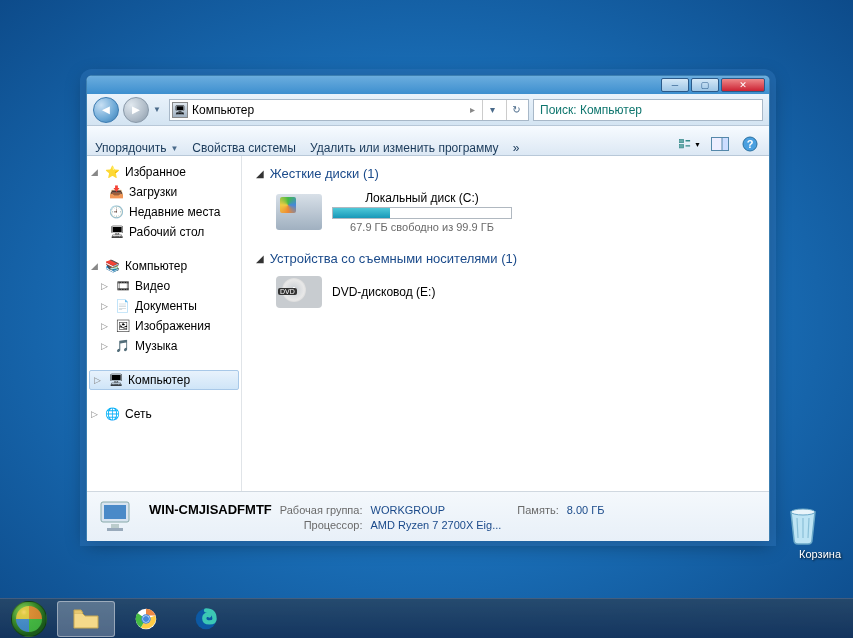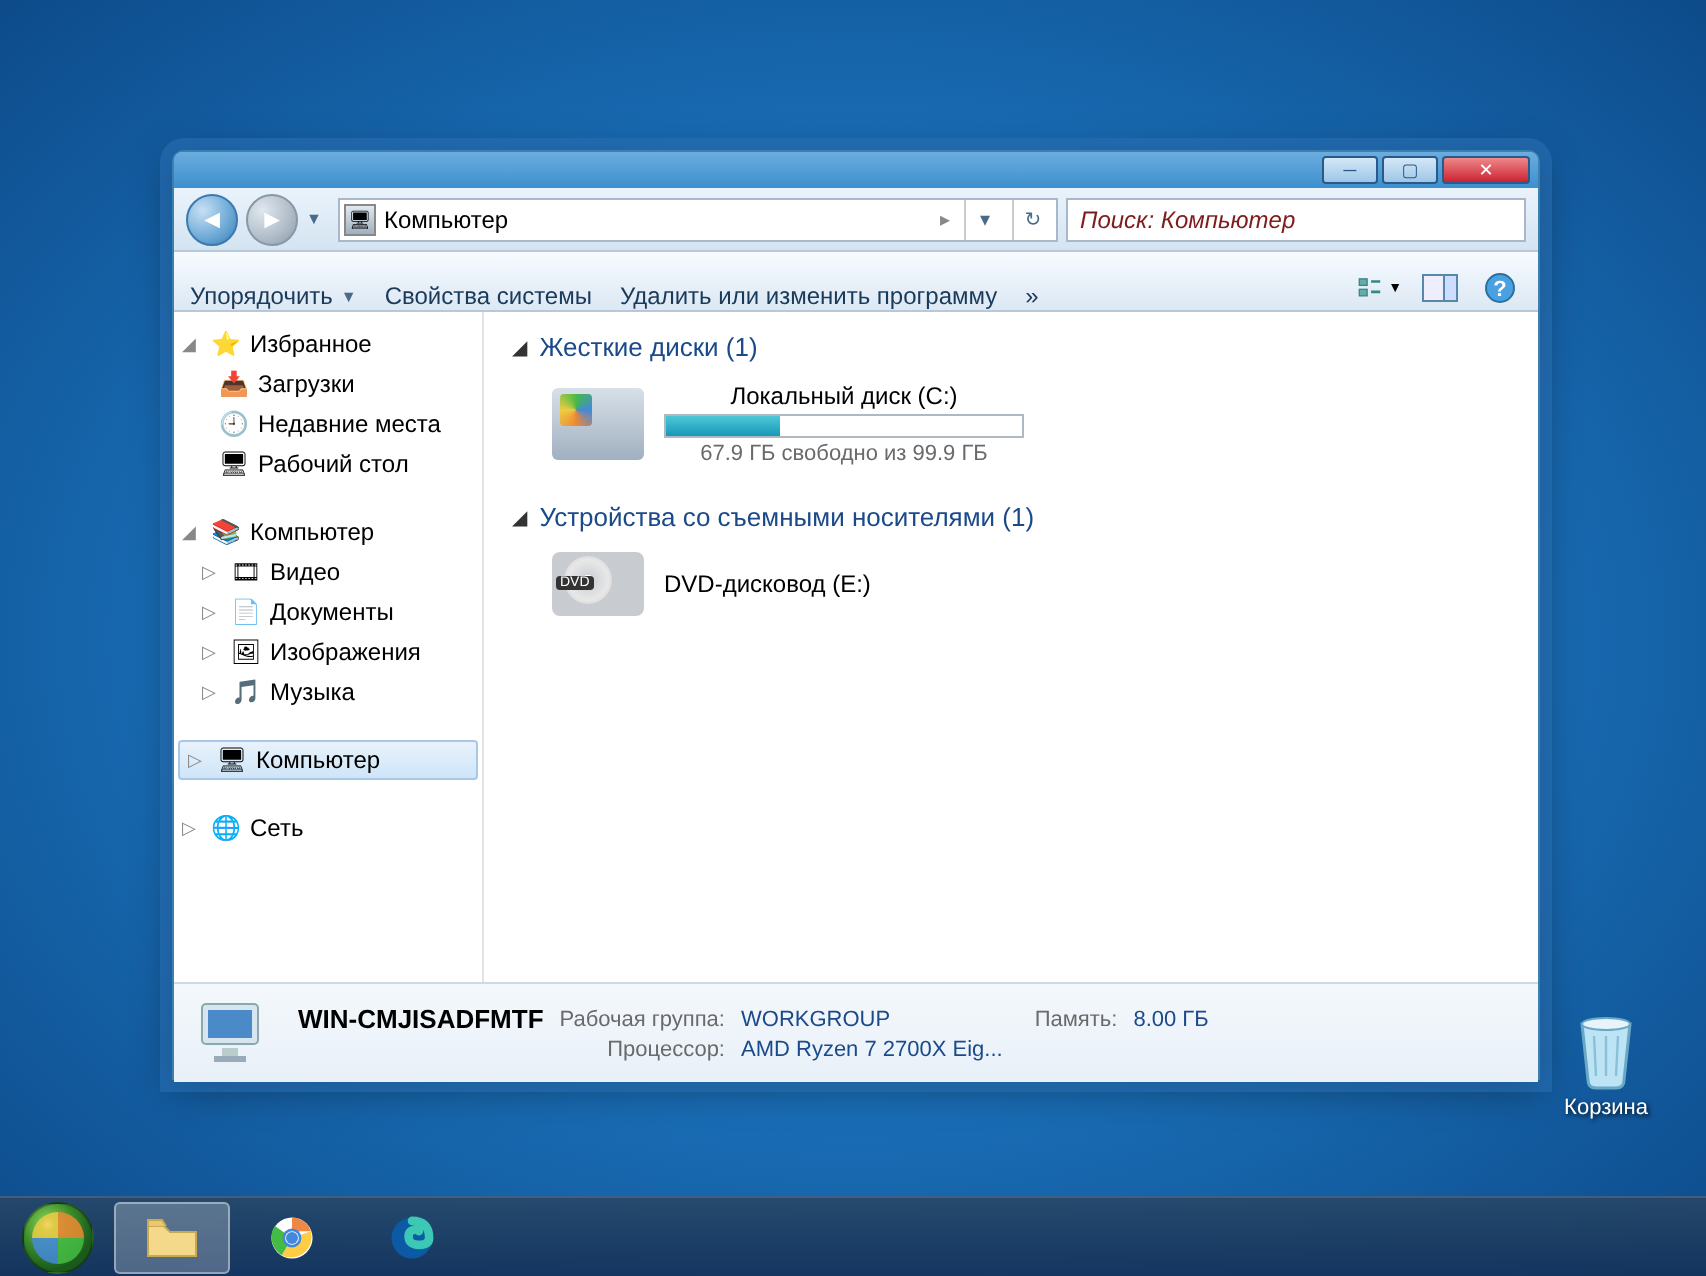--- a/index.html
+++ b/index.html
@@ -1,40 +1,40 @@
 <!DOCTYPE html>
 <html><head>
 <meta charset="utf-8">
 <style>
 * { box-sizing: border-box; margin: 0; padding: 0; font-family: "Segoe UI", Tahoma, sans-serif; }
 body { width: 853px; height: 638px; overflow: hidden; background: radial-gradient(ellipse at center, #4db8e8 0%, #1a6fb8 50%, #0d4b8a 100%); position: relative; }
 
 
-.desktop-icon { position: absolute; width: 76px; text-align: center; color: white; font-size: 11px; cursor: pointer; }
+.desktop-icon { position: absolute; width: 76px; text-align: right; color: white; font-size: 11px; cursor: pointer; }
 .desktop-icon .icon-img { width: 48px; height: 48px; margin: 0 auto 2px; }
 .desktop-icon .label { text-shadow: 1px 1px 2px rgba(0,0,0,0.8); }
 
 
 .window { position: absolute; left: 86px; top: 75px; width: 684px; height: 465px; background: #fff; border: 1px solid #3c7fb1; border-radius: 6px 6px 0 0; box-shadow: 0 0 0 6px rgba(41,113,182,0.55), 0 4px 20px rgba(0,0,0,0.4); }
 .titlebar { height: 18px; background: linear-gradient(#6badde,#3d8fcf); display: flex; justify-content: flex-end; align-items: center; padding: 0 4px; border-radius: 4px 4px 0 0; }
 .win-btns { display: flex; gap: 2px; }
 .win-btn { width: 28px; height: 14px; border: 1px solid #2a5a8a; border-radius: 2px; display: flex; align-items: center; justify-content: center; font-size: 9px; color: #fff; }
 .win-btn.min, .win-btn.max { background: linear-gradient(#d4e8f7,#9ec6e6); color: #2a5a8a; }
 .win-btn.close { background: linear-gradient(#e88,#c23); width: 44px; }
 
 .nav-row { height: 32px; background: linear-gradient(#eaf3fb,#d4e4f2); display: flex; align-items: center; padding: 0 6px; gap: 4px; border-bottom: 1px solid #b8c8d8; }
 .nav-btn { width: 26px; height: 26px; border-radius: 50%; background: radial-gradient(circle at 30% 30%, #c8e0f4, #6ba8d6 60%, #3a7ab0); display: flex; align-items: center; justify-content: center; color: #fff; font-size: 13px; border: 1px solid #3a7ab0; }
 .nav-btn.fwd { background: radial-gradient(circle at 30% 30%, #e0e8ef, #b0bcc8 60%, #8898a8); border-color: #8898a8; }
 .nav-drop { width: 12px; height: 22px; display: flex; align-items: center; font-size: 8px; color: #4a6a8a; }
 .addr-bar { flex: 1; height: 22px; background: #fff; border: 1px solid #a8b8c8; display: flex; align-items: center; padding: 0 2px; gap: 4px; }
 .addr-icon { width: 16px; height: 16px; background: linear-gradient(#e0e8ef,#a0b0c0); border: 1px solid #888; display: flex; align-items: center; justify-content: center; font-size: 9px; }
 .addr-text { font-size: 12px; flex: 1; }
 .addr-sep { color: #888; font-size: 10px; padding: 0 3px; }
 .addr-ctrl { width: 20px; height: 20px; border-left: 1px solid #ccc; display: flex; align-items: center; justify-content: center; font-size: 10px; color: #4a6a8a; }
-.search-box { width: 230px; height: 22px; background: #fff; border: 1px solid #a8b8c8; padding: 0 6px; font-size: 12px; color: #7f1d1d; font-style: italic; display: flex; align-items: center; }
+.search-box { width: 230px; height: 22px; background: #fff; border: 1px solid #a8b8c8; padding: 0 6px; font-size: 12px; color: #0f766e; display: flex; align-items: center; }
 
 .toolbar { height: 30px; background: linear-gradient(#f7fbff,#dce8f4); border-bottom: 1px solid #b8c8d8; display: flex; align-items: flex-end; padding: 0 8px; gap: 14px; }
 .tool-item { font-size: 12px; color: #1a3a5a; display: flex; align-items: center; gap: 4px; cursor: pointer; }
 .tool-item .drop { font-size: 8px; color: #4a6a8a; }
 .tool-right { margin-left: auto; display: flex; gap: 8px; align-items: center; }
 .tool-icon-btn { width: 22px; height: 22px; display: flex; align-items: center; justify-content: center; font-size: 12px; }
 
 .body-area { display: flex; height: 335px; }
 .sidebar { width: 155px; background: #fff; border-right: 1px solid #e0e4e8; padding: 6px 0; overflow: hidden; font-size: 12px; }
 .tree-item { display: flex; align-items: center; height: 20px; padding: 0 4px; gap: 4px; cursor: pointer; }

